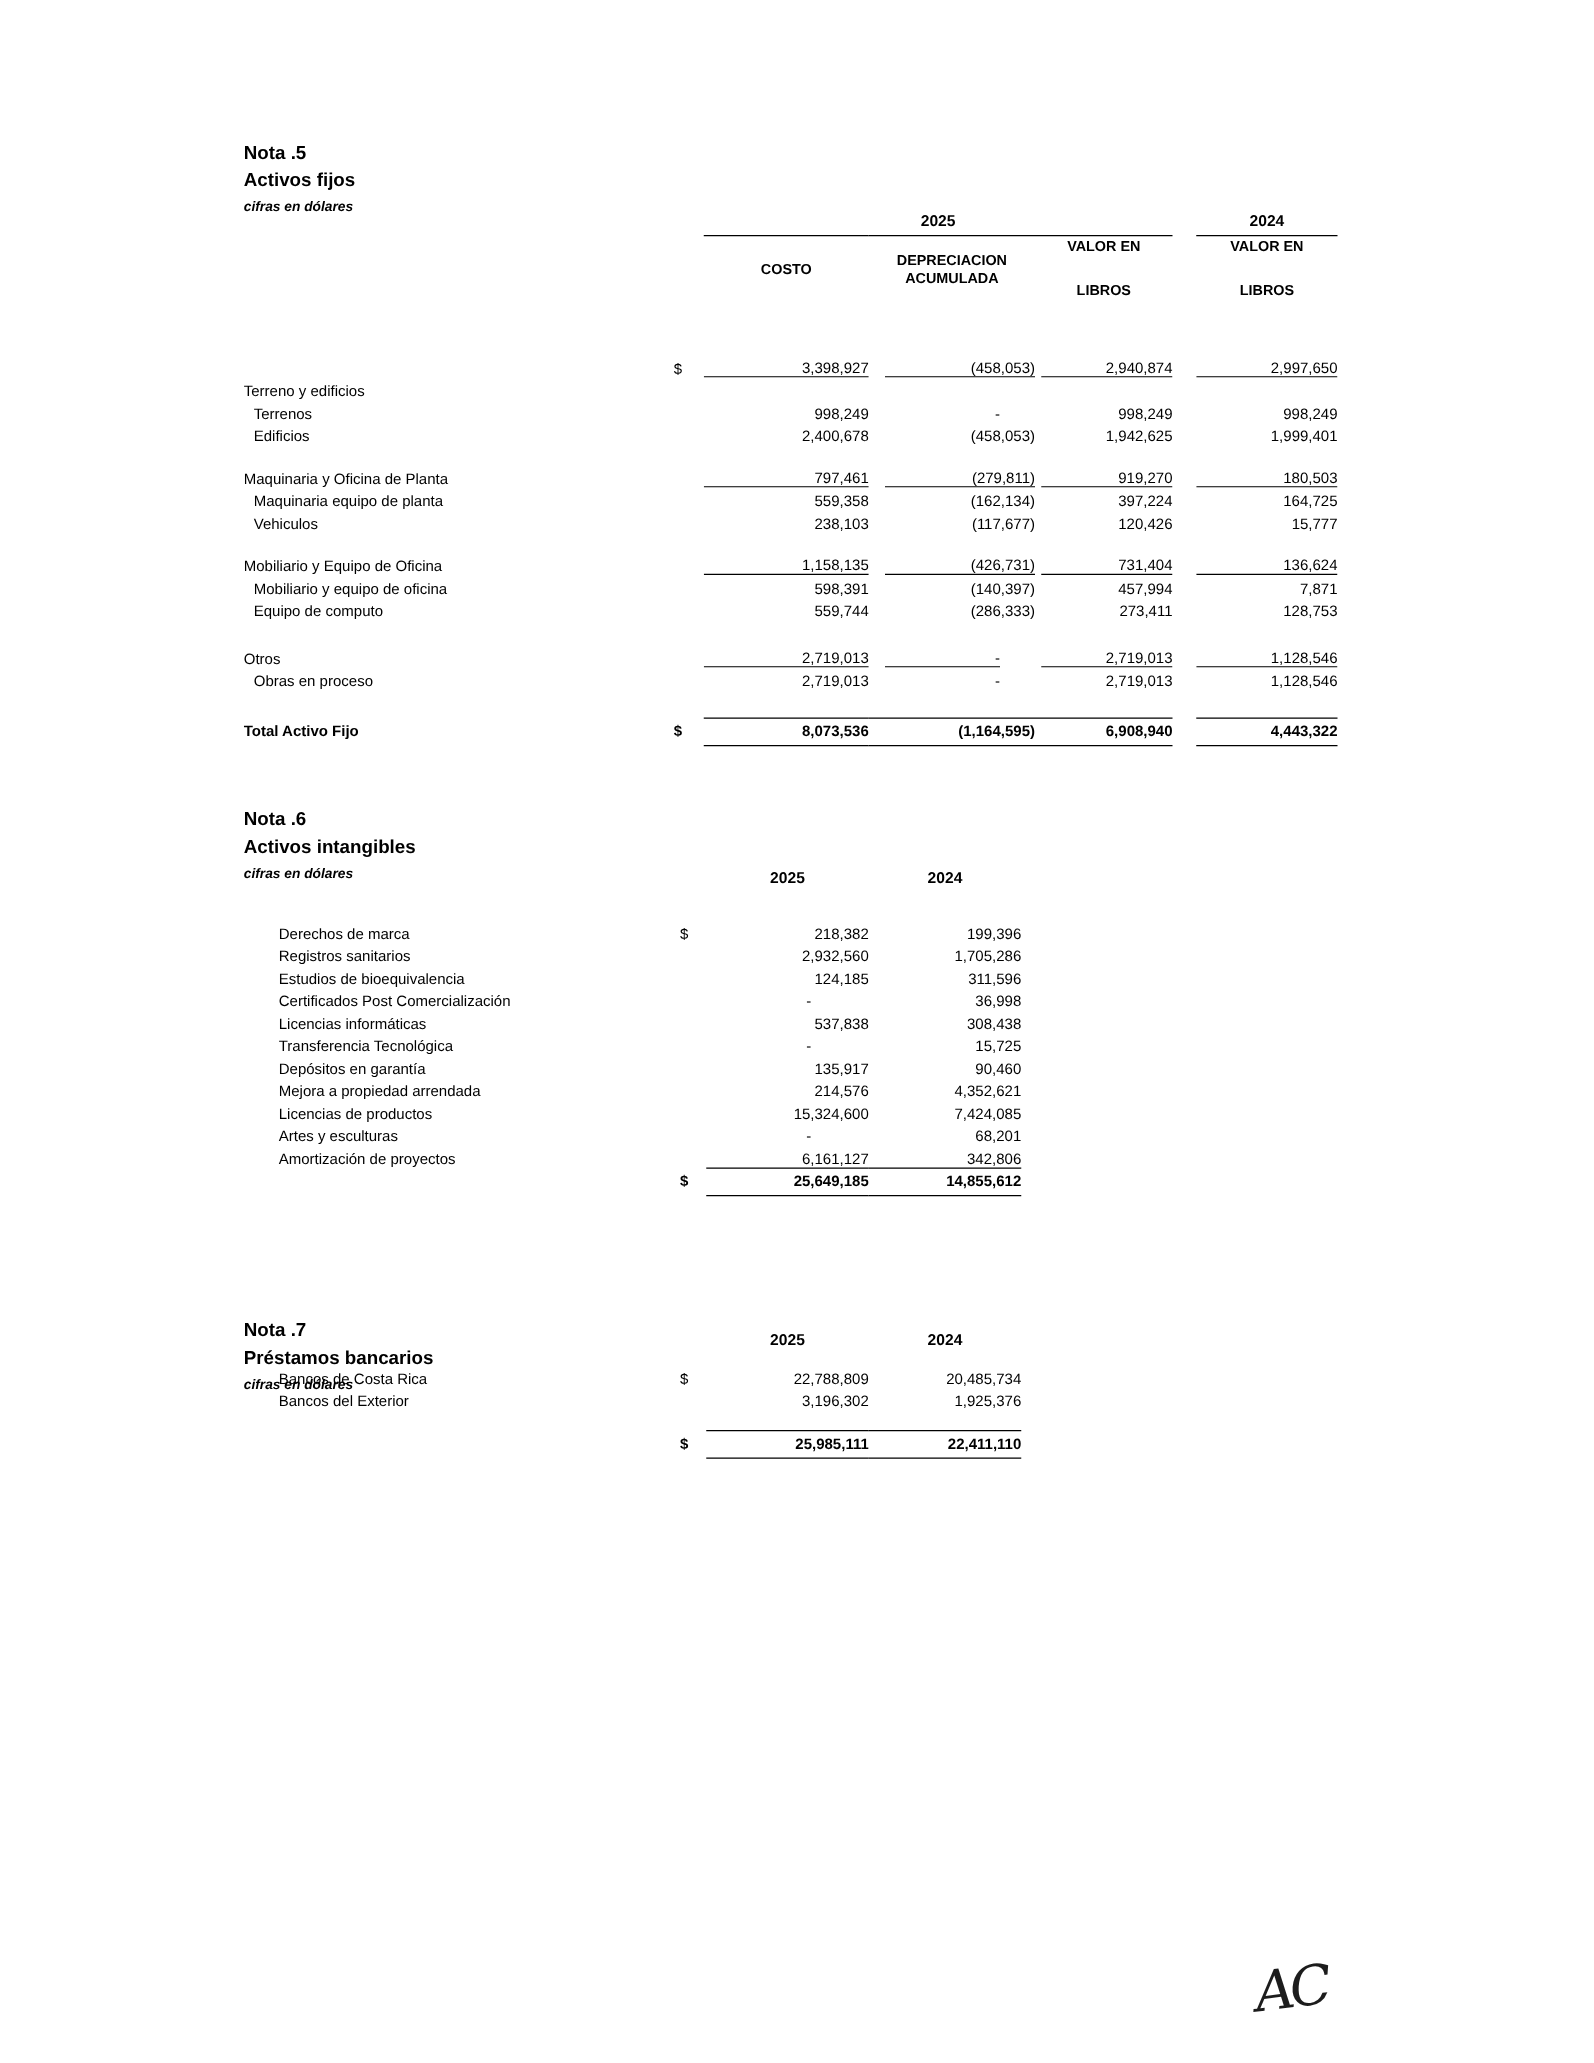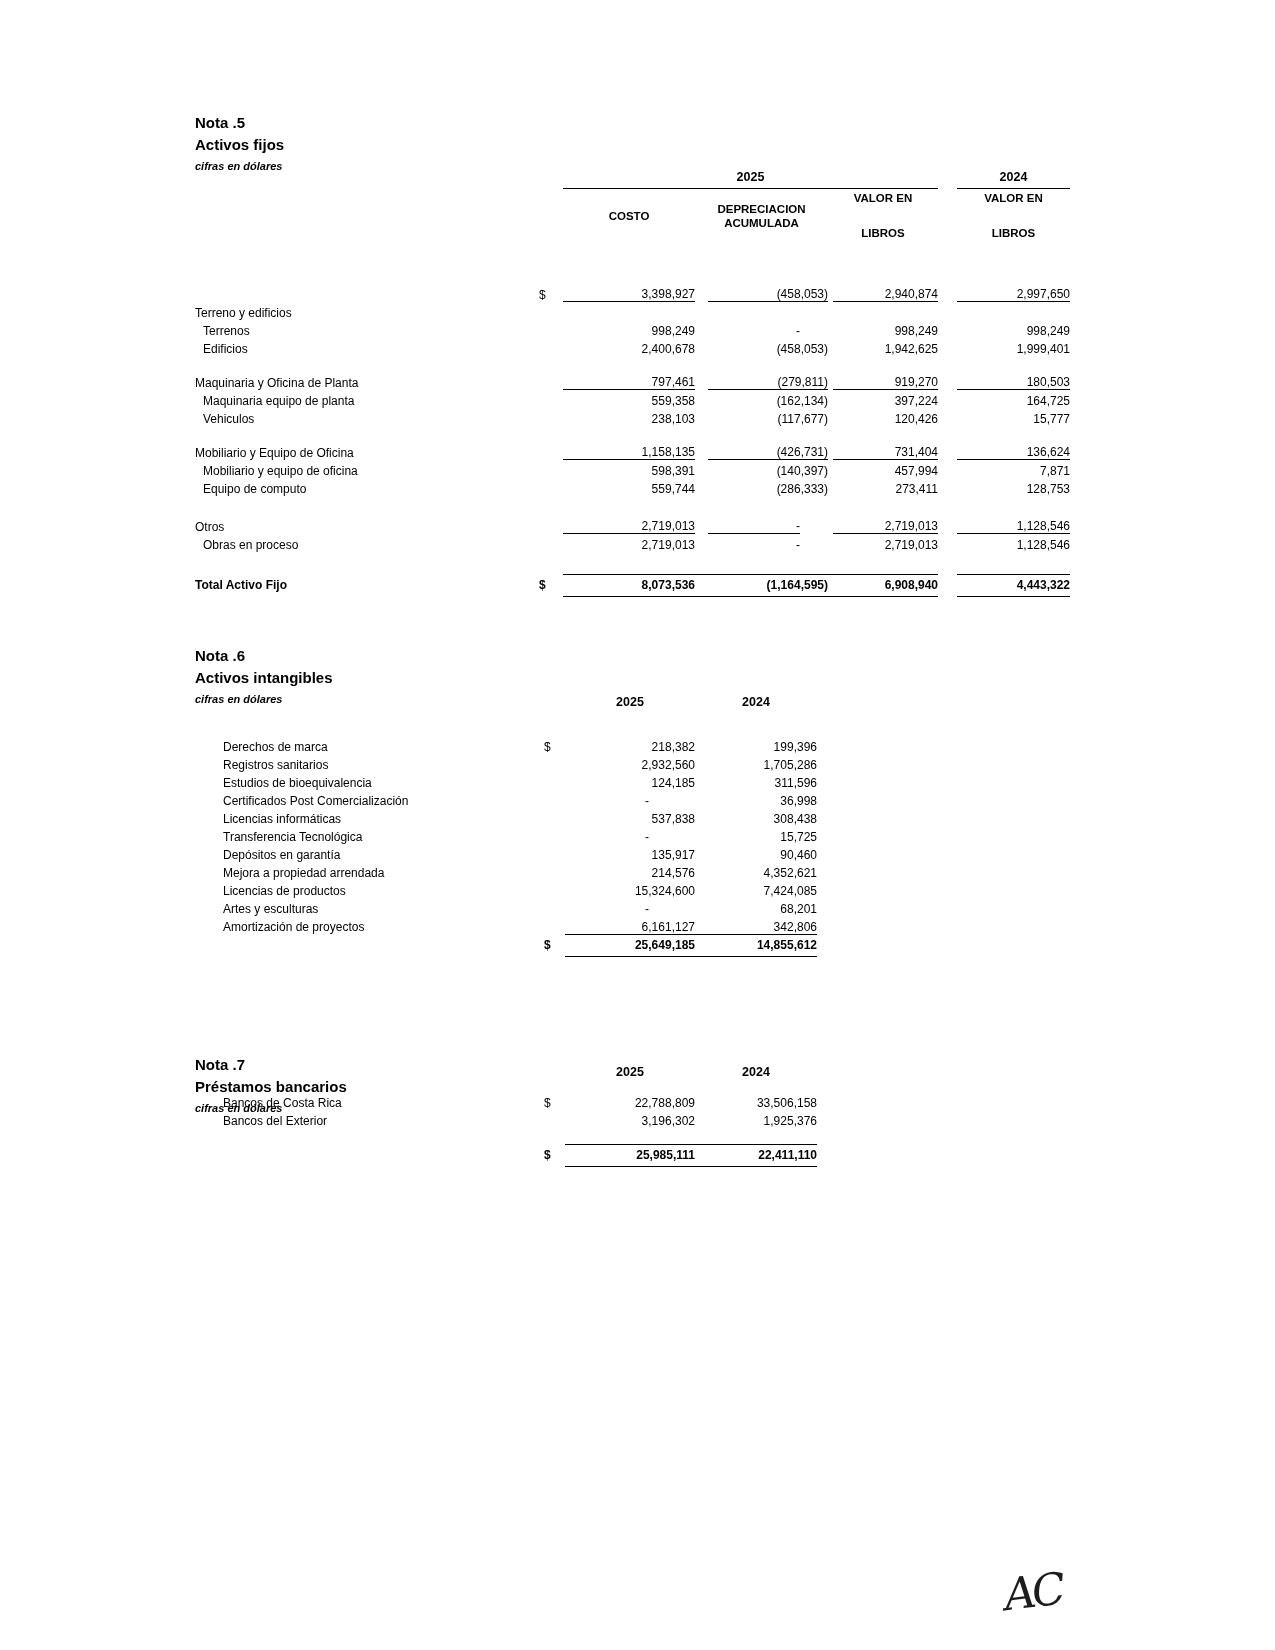--- a/index.html
+++ b/index.html
@@ -393,21 +393,21 @@
       <td>2024</td>
     </tr>
     <tr class="sp10">
           <td colspan="4"></td>
         </tr>
 
     <tr class="r">
       <td class="lab67">Bancos de Costa Rica</td>
       <td class="cur">$</td>
       <td class="n">22,788,809</td>
-      <td class="n">33,506,158</td>
+      <td class="n">20,485,734</td>
     </tr>
     <tr class="r">
       <td class="lab67">Bancos del Exterior</td>
       <td></td>
       <td class="n">3,196,302</td>
       <td class="n">1,925,376</td>
     </tr>
     <tr class="g16">
           <td colspan="4"></td>
         </tr>

